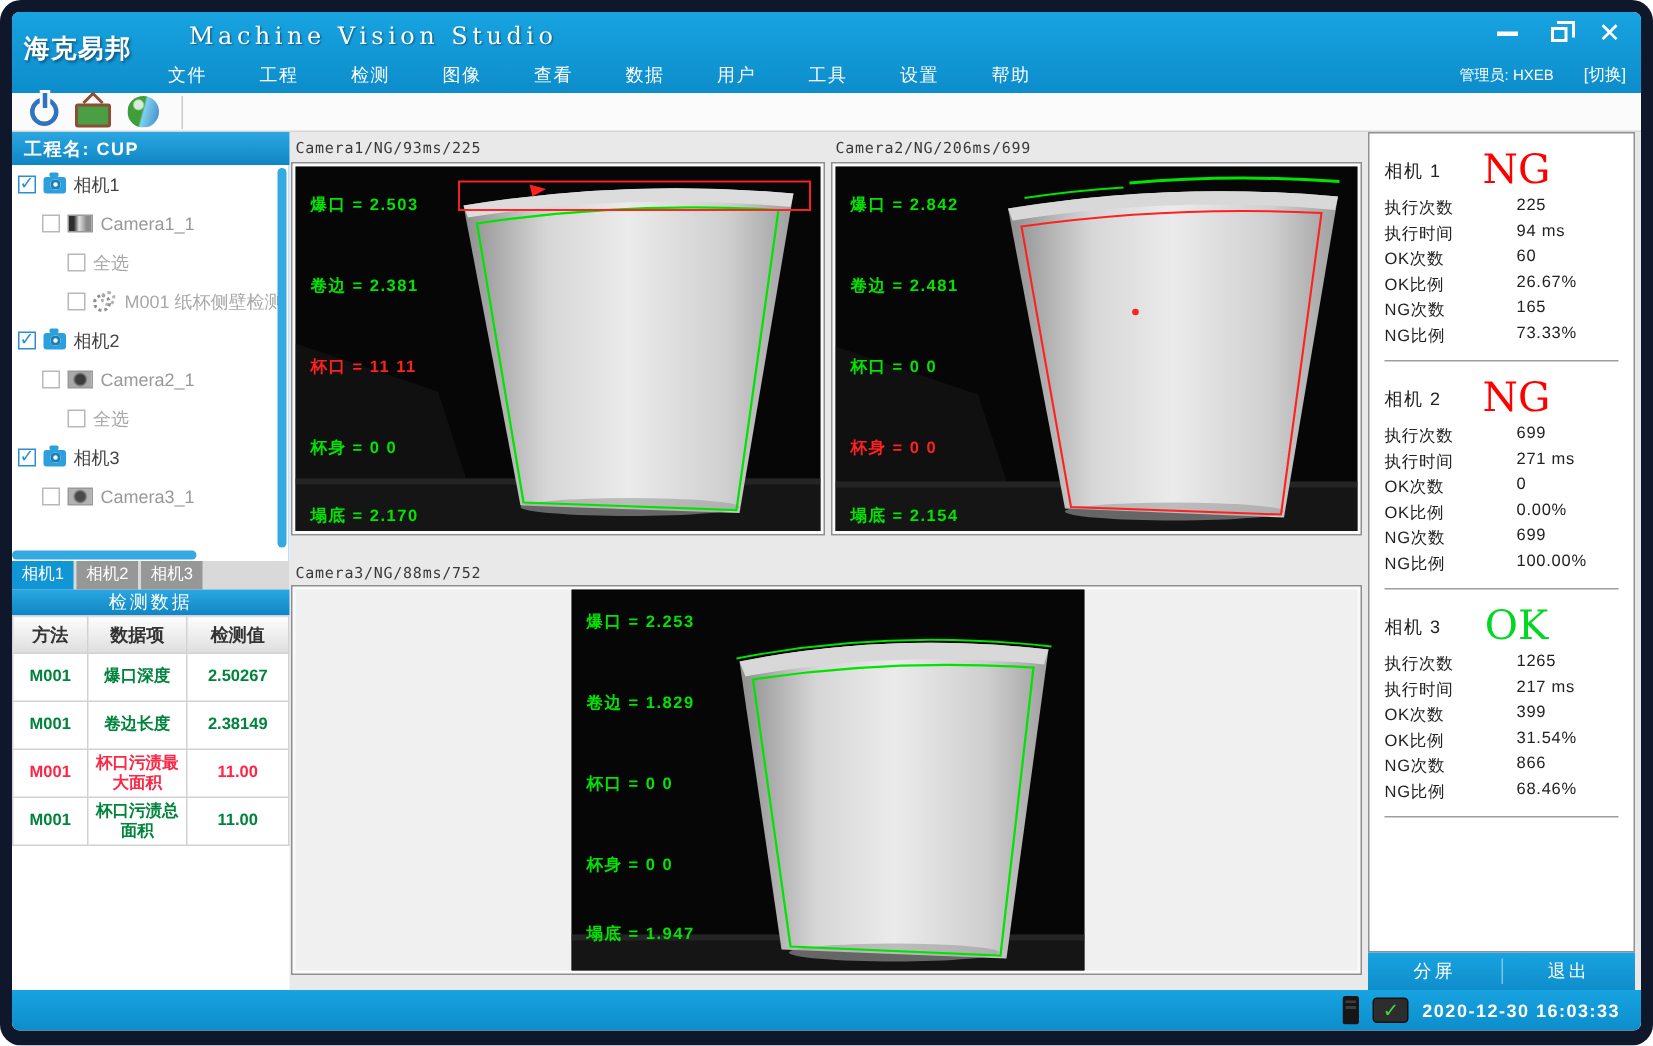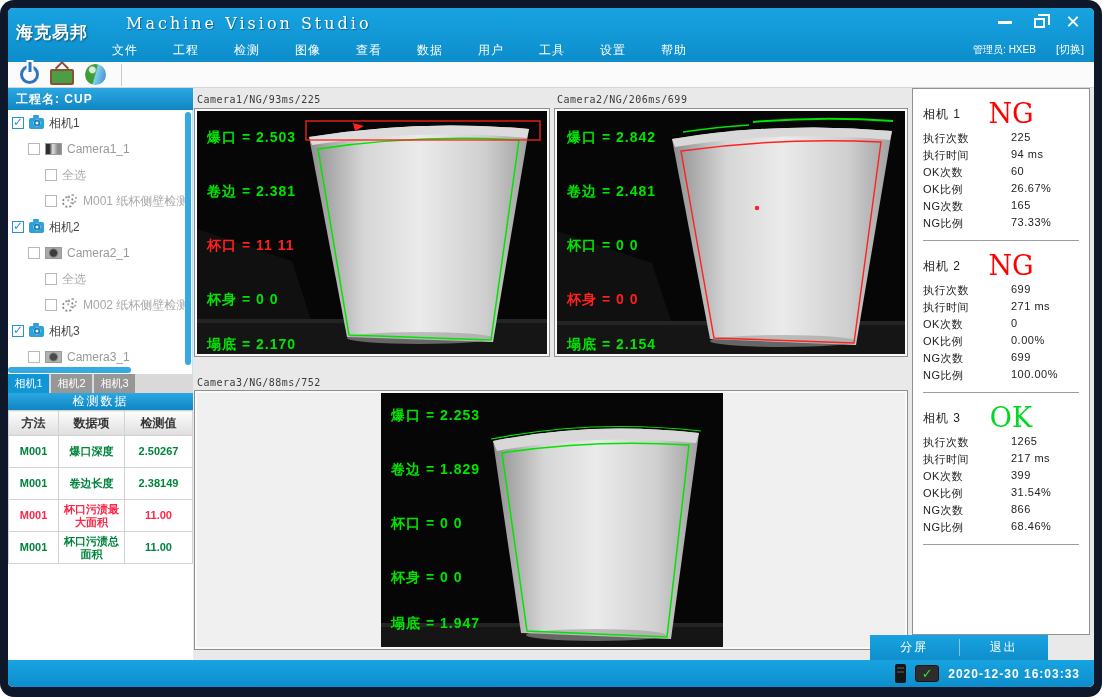--- a/index.html
+++ b/index.html
@@ -78,36 +78,36 @@
   #cam2-label { left:549px; top:86px; }
   #cam3-label { left:189px; top:369px; }
   .cam-panel { position:absolute; background:#fafafa; border:1px solid #8f8f8f; padding:2px; }
   #cam1 { left:186px; top:100px; width:356px; height:249px; }
   #cam2 { left:546px; top:100px; width:354px; height:249px; }
   #cam3 { left:186px; top:382px; width:714px; height:260px; }
   .cam-image { position:relative; width:100%; height:100%; background:#050505; overflow:hidden; }
   .cam3-wrap { position:relative; width:100%; height:100%; background:#f0f0f0; }
   .cam3-wrap .cam-image { position:absolute; left:184px; top:0; width:342px; height:100%;padding-left:40px; }
   .cam-image svg { position:absolute; inset:0; width:100%; height:100%; }
-  .meas { position:absolute; left:10px; font-size:14px; font-weight:bold; letter-spacing:1px; white-space:pre; }
+  .meas { position:absolute; left:10px; font-size:11px; font-weight:bold; letter-spacing:1px; white-space:pre; }
   .meas.st-ok { color:#00e400; }
   .meas.st-ng { color:#ff2020; }
 
   
   .stats-panel { position:absolute; left:904px; top:80px; width:178px; height:547px; background:#fff; border:1px solid #919191; padding:8px 8px 0 10px; }
   .stat-head { display:flex; align-items:center; height:34px; }
   .stat-cam { font-size:12px; color:#222; letter-spacing:1px; }
   .stat-result { margin:0 auto; transform:translateX(-10px); font-family:"DejaVu Serif","Liberation Serif",serif; font-size:27px; line-height:30px; }
   .stat-result.st-ng { color:#ff0000; }
   .stat-result.st-ok { color:#00d822; }
   .stat-row { display:grid; grid-template-columns:88px auto; font-size:11px; color:#222; height:17px; letter-spacing:0.5px; }
   .stat-row .v { color:#222; }
   .stat-sep { border-bottom:1px solid #9d9d9d; margin:7px 2px 8px 0; }
 
-  .splitbar { position:absolute; left:862px; top:627px; width:178px; height:25px; background:linear-gradient(#18a3e1,#0f8ecb); display:flex; }
+  .splitbar { position:absolute; left:904px; top:627px; width:178px; height:25px; background:linear-gradient(#18a3e1,#0f8ecb); display:flex; }
   .split-btn { flex:1; text-align:center; line-height:25px; font-size:12px; color:#fff; letter-spacing:2px; }
   .split-div { width:1px; background:rgba(255,255,255,.45); margin:4px 0; }
 
   
   .statusbar { position:absolute; left:0; right:0; bottom:0; height:27px; background:linear-gradient(#18a3e1,#0d8dcb); border-radius:0 0 5px 5px; }
   .status-right { position:absolute; right:14px; top:0; height:100%; display:flex; align-items:center; gap:9px; }
   .computer-icon { width:11px; height:19px; background:#161616; border-radius:2px; background-image:linear-gradient(#3d3d3d 0 2px, transparent 2px 4px, #3d3d3d 4px 6px, transparent 6px); background-size:7px 8px; background-repeat:no-repeat; background-position:2px 3px; }
   .monitor-check-icon { width:24px; height:17px; background:#2d2d2d; border:1px solid #111; border-radius:3px; display:flex; align-items:center; justify-content:center; }
   .monitor-check-icon::after { content:"✓"; color:#3bdc3f; font-size:13px; font-weight:bold; }
   .timestamp { color:#fff; font-size:12px; font-weight:bold; letter-spacing:1px; }
@@ -186,25 +186,20 @@
         <span>相机2</span>
       </div>
       <div class="tree-item lvl1">
         <span class="checkbox chk-false"></span>
         <span class="thumb-icon t2"></span>
         <span>Camera2_1</span>
       </div>
       <div class="tree-item lvl2">
         <span class="checkbox chk-false"></span>
         <span>全选</span>
-      </div>
-      <div class="tree-item lvl2">
-        <span class="checkbox chk-false"></span>
-        <span class="gear-icon"></span>
-        <span>M002  纸杯侧壁检测</span>
       </div>
       <div class="tree-item lvl0">
         <span class="checkbox chk-true"></span>
         <span class="camera-icon"></span>
         <span>相机3</span>
       </div>
       <div class="tree-item lvl1">
         <span class="checkbox chk-false"></span>
         <span class="thumb-icon t3"></span>
         <span>Camera3_1</span>

